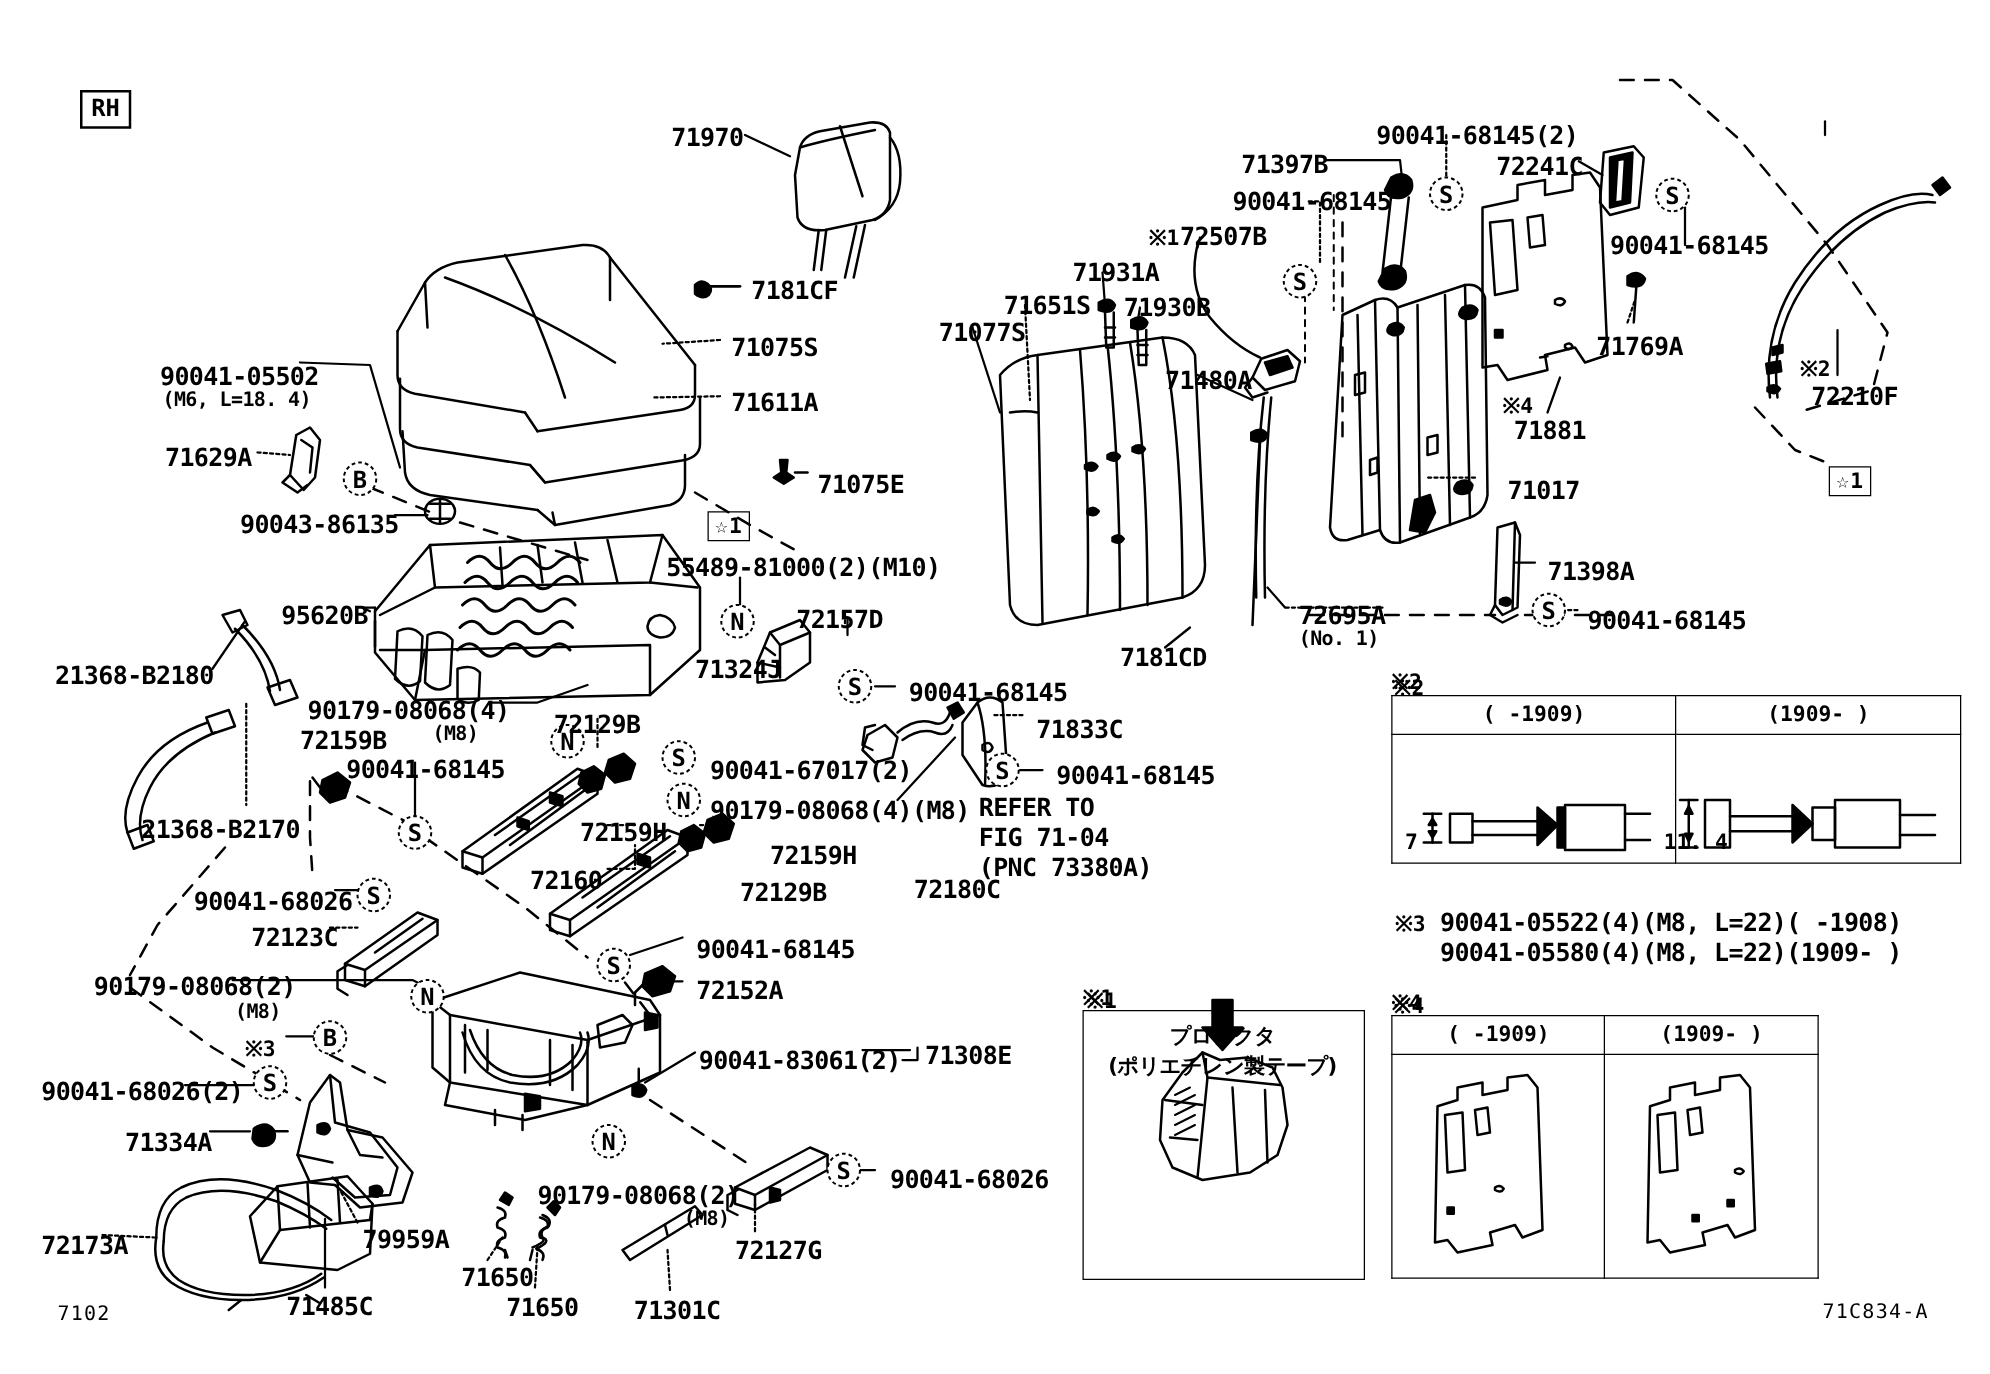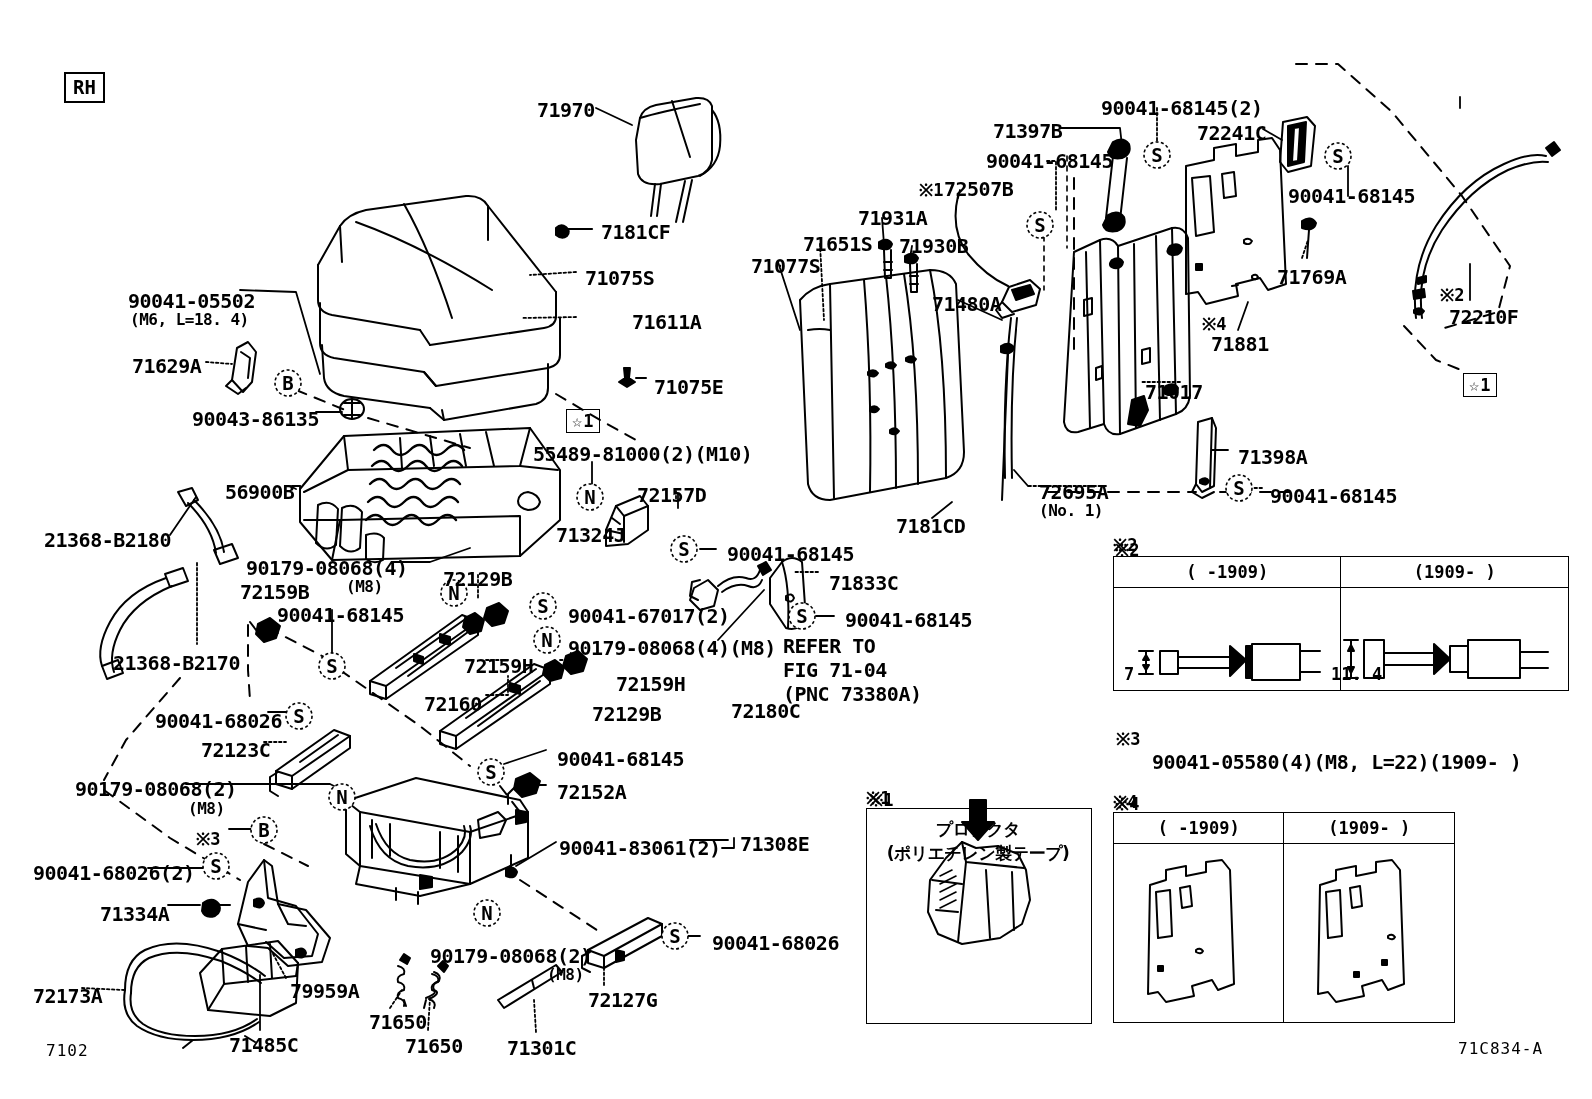--- a/index.html
+++ b/index.html
@@ -605,28 +605,28 @@
         </g>
       </g>
   </svg>
 
   <div class="rhbox" style="left:64px;top:72px;">RH</div>
 
   <div id="label-layer">
       <div class="lbl" style="left: 537px; top: 99px;">71970</div>
       <div class="lbl" style="left: 601px; top: 221px;">7181CF</div>
       <div class="lbl" style="left: 585px; top: 267px;">71075S</div>
-      <div class="lbl" style="left: 585px; top: 311px; margin-left: 47px;">71611A</div>
+      <div class="lbl" style="left: 585px; top: 311px;">71611A</div>
       <div class="lbl" style="left: 128px; top: 290px;">90041-05502</div>
       <div class="lbl sm" style="left: 130px; top: 311px;">(M6, L=18. 4)</div>
       <div class="lbl" style="left: 132px; top: 355px;">71629A</div>
       <div class="lbl" style="left: 192px; top: 408px;">90043-86135</div>
       <div class="lbl" style="left: 654px; top: 376px;">71075E</div>
       <div class="lbl" style="left: 533px; top: 443px;">55489-81000(2)(M10)</div>
-      <div class="lbl" style="left: 225px; top: 481px;">56900B</div>
+      <div class="lbl" style="left: 225px; top: 481px;">95620B</div>
       <div class="lbl" style="left: 637px; top: 484px;">72157D</div>
       <div class="lbl" style="left: 556px; top: 524px;">71324J</div>
       <div class="lbl" style="left: 44px; top: 529px;">21368-B2180</div>
       <div class="lbl" style="left: 246px; top: 557px;">90179-08068(4)</div>
       <div class="lbl sm" style="left: 346px; top: 578px;">(M8)</div>
       <div class="lbl" style="left: 240px; top: 581px;">72159B</div>
       <div class="lbl" style="left: 443px; top: 568px;">72129B</div>
       <div class="lbl" style="left: 277px; top: 604px;">90041-68145</div>
       <div class="lbl" style="left: 727px; top: 543px;">90041-68145</div>
       <div class="lbl" style="left: 568px; top: 605px;">90041-67017(2)</div>
@@ -668,21 +668,21 @@
       <div class="lbl" style="left: 899px; top: 235px;">71930B</div>
       <div class="lbl" style="left: 932px; top: 293px;">71480A</div>
       <div class="lbl" style="left: 944px; top: 178px;">72507B</div>
       <div class="lbl" style="left: 993px; top: 120px;">71397B</div>
       <div class="lbl" style="left: 986px; top: 150px;">90041-68145</div>
       <div class="lbl" style="left: 1101px; top: 97px;">90041-68145(2)</div>
       <div class="lbl" style="left: 1197px; top: 122px;">72241C</div>
       <div class="lbl" style="left: 1288px; top: 185px;">90041-68145</div>
       <div class="lbl" style="left: 1277px; top: 266px;">71769A</div>
       <div class="lbl" style="left: 1211px; top: 333px;">71881</div>
-      <div class="lbl" style="left: 1145px; top: 381px;">71017</div>
+      <div class="lbl" style="left: 1206px; top: 381px;">71017</div>
       <div class="lbl" style="left: 1238px; top: 446px;">71398A</div>
       <div class="lbl" style="left: 1270px; top: 485px;">90041-68145</div>
       <div class="lbl" style="left: 1039px; top: 481px;">72695A</div>
       <div class="lbl sm" style="left: 1039px; top: 502px;">(No. 1)</div>
       <div class="lbl" style="left: 896px; top: 515px;">7181CD</div>
       <div class="lbl" style="left: 1449px; top: 306px;">72210F</div>
     </div>
   <div id="star-layer">
       <div class="noteTag" style="left: 919px; top: 178px;">※1</div>
       <div class="noteTag" style="left: 1440px; top: 283px;">※2</div>
@@ -707,20 +707,21 @@
     <tr>
       <td style="height:100px;"></td>
       <td style="height:100px;"></td>
     </tr>
   </tbody>
     </table>
   <div class="dimtxt" style="left:1124px;top:664px;">7</div>
   <div class="dimtxt" style="left:1331px;top:664px;">11. 4</div>
 
   <div class="noteTag" style="left:1116px;top:727px;">※3</div>
+  <div class="lbl" style="left:1152px;top:727px;">90041-05522(4)(M8, L=22)(     -1908)</div>
   <div class="lbl" style="left:1152px;top:751px;">90041-05580(4)(M8, L=22)(1909-     )</div>
 
   <div class="noteTag" style="left:866px;top:786px;">※1</div>
   <div class="pbox" style="left:866px;top:808px;width:224px;height:214px;"></div>
   <div class="lbl jp ctr" style="left:866px;top:820px;width:224px;">プロテクタ</div>
   <div class="lbl jp ctr" style="left:866px;top:844px;width:224px;">(ポリエチレン製テープ)</div>
 
   <div class="noteTag" style="left:1113px;top:790px;">※4</div>
   <table class="nt" style="left:1113px;top:812px;width:342px;height:210px;">
     <tbody>

